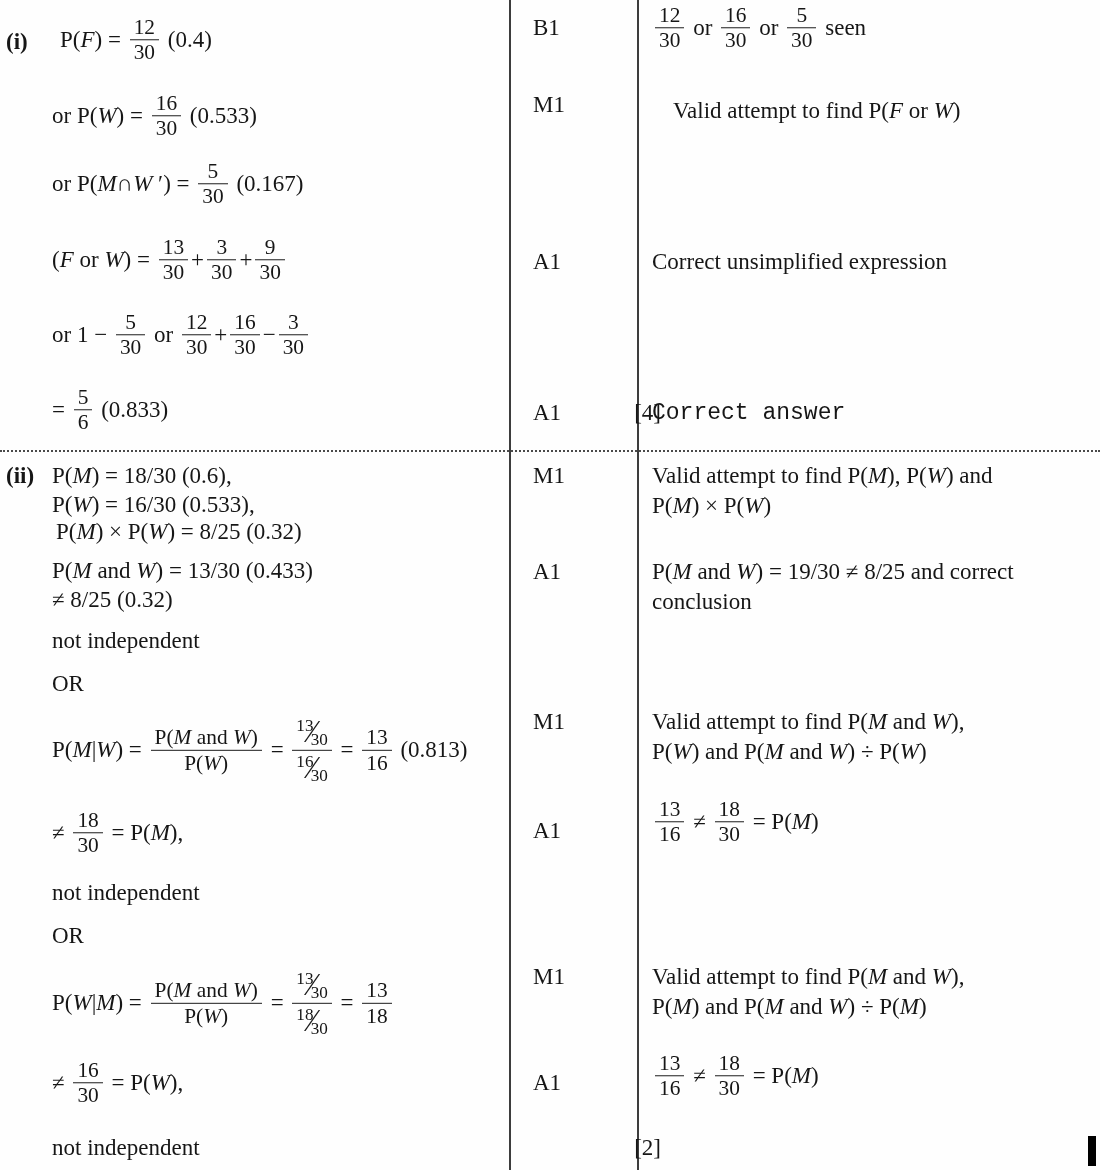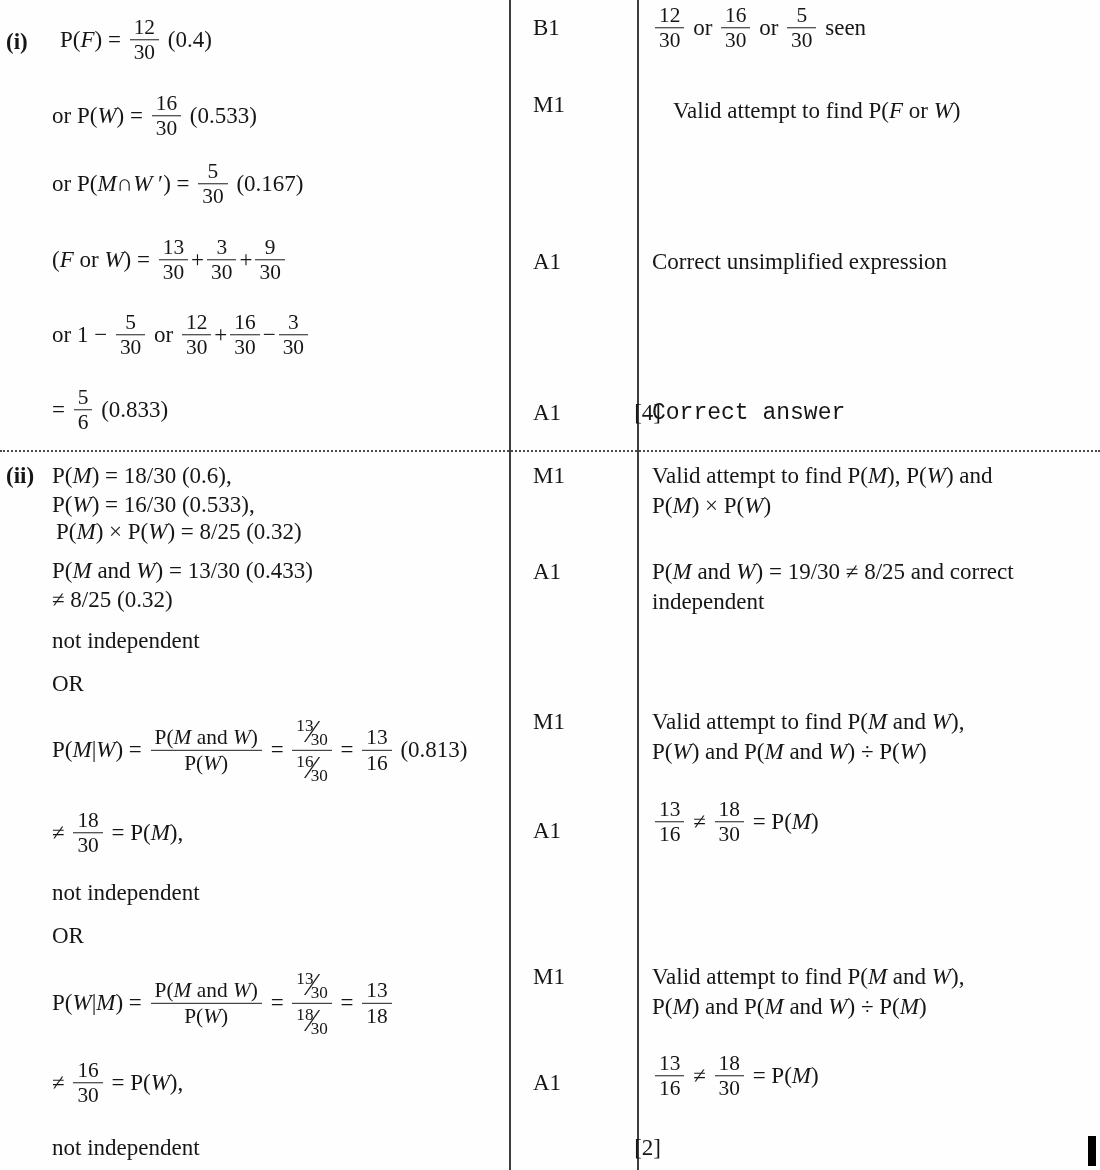--- a/index.html
+++ b/index.html
@@ -142,21 +142,21 @@
       <div class="guide" style="top: 262px;">
         <div class="line-inner"><span>Correct unsimplified expression</span></div>
       </div>
       <div class="guide" style="top: 413px; font-family: Liberation Mono, monospace;">
         <div class="line-inner"><span>Correct answer</span></div>
       </div>
       <div class="guide" style="top: 491px;">
         <div class="line-inner"><span>Valid attempt to find P(</span><span class="it">M</span><span>), P(</span><span class="it">W</span><span>) and</span><br><span>P(</span><span class="it">M</span><span>) × P(</span><span class="it">W</span><span>)</span></div>
       </div>
       <div class="guide" style="top: 587px;">
-        <div class="line-inner"><span>P(</span><span class="it">M</span><span> and </span><span class="it">W</span><span>) = 19/30 ≠ 8/25 and correct</span><br><span>independent</span></div>
+        <div class="line-inner"><span>P(</span><span class="it">M</span><span> and </span><span class="it">W</span><span>) = 19/30 ≠ 8/25 and correct</span><br><span>conclusion</span></div>
       </div>
       <div class="guide" style="top: 737px;">
         <div class="line-inner"><span>Valid attempt to find P(</span><span class="it">M</span><span> and </span><span class="it">W</span><span>),</span><br><span>P(</span><span class="it">W</span><span>) and P(</span><span class="it">M</span><span> and </span><span class="it">W</span><span>) ÷ P(</span><span class="it">W</span><span>)</span></div>
       </div>
       <div class="guide" style="top: 824px;">
         <div class="line-inner"><span class="frac"><span class="num">13</span><span class="den">16</span></span><span> ≠ </span><span class="frac"><span class="num">18</span><span class="den">30</span></span><span> = P(</span><span class="it">M</span><span>)</span></div>
       </div>
       <div class="guide" style="top: 992px;">
         <div class="line-inner"><span>Valid attempt to find P(</span><span class="it">M</span><span> and </span><span class="it">W</span><span>),</span><br><span>P(</span><span class="it">M</span><span>) and P(</span><span class="it">M</span><span> and </span><span class="it">W</span><span>) ÷ P(</span><span class="it">M</span><span>)</span></div>
       </div>

